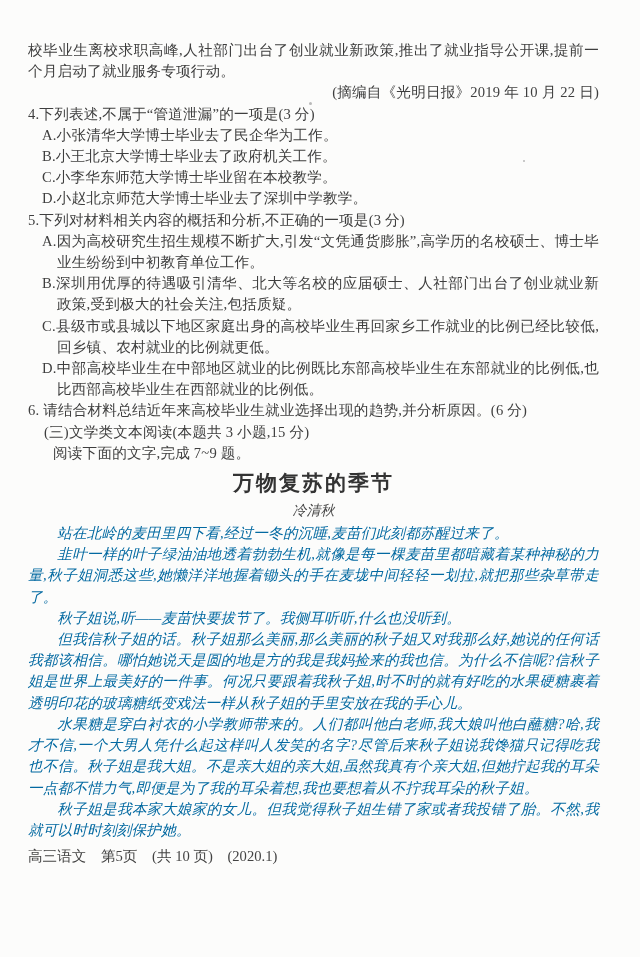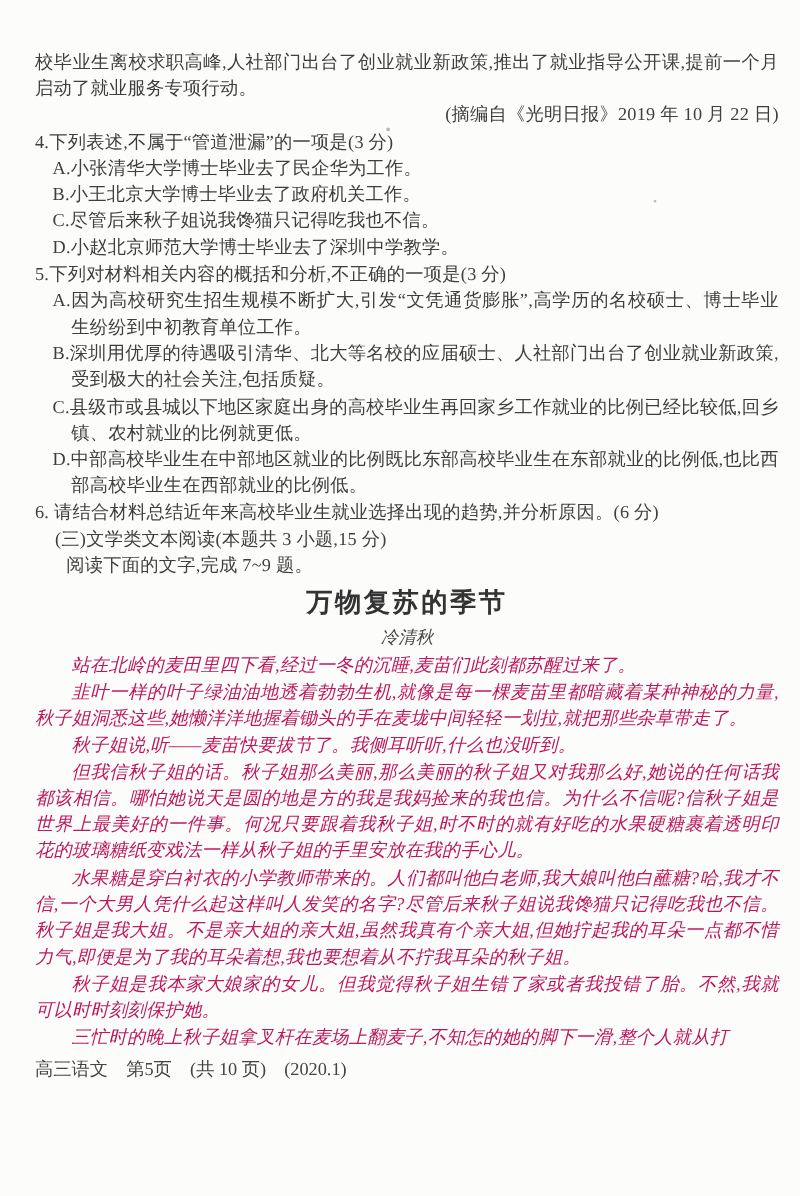--- a/index.html
+++ b/index.html
@@ -9,36 +9,36 @@
     width: 640px;
     height: 957px;
     margin: 0 auto;
     background: #fcfcfb;
     color: #3e3e3e;
     font-family: "Liberation Serif", "DejaVu Serif", serif;
     overflow: hidden;
     box-sizing: border-box;
   }
   .content {
-    padding: 40px 17px 0 28px;
+    padding: 40px 41px 0 28px;
   }
   .t {
     margin: 0;
     font-size: 14.6px;
     line-height: 21.2px;
     text-align: justify;
     letter-spacing: 0.2px;
   }
   .right { text-align: right; }
   .opt { margin-left: 14px; }
   .hang { padding-left: 15px; text-indent: -15px; }
   .sec  { margin-left: 16px; }
   .sec2 { margin-left: 25px; }
   .indent { text-indent: 2em; }
-  .kai { font-style: italic; color: #be185d; }
+  .kai { font-style: italic; color: #0369a1; }
   .title {
     margin: 3px 0 0 0;
     font-family: Liberation Sans, sans-serif;
     font-weight: bold;
     font-size: 21px;
     line-height: 32px;
     text-align: center;
     color: #333333;
     letter-spacing: 2px;
   }
@@ -74,21 +74,21 @@
 
   <div class="content">
 
     <p class="t">校毕业生离校求职高峰,人社部门出台了创业就业新政策,推出了就业指导公开课,提前一个月启动了就业服务专项行动。</p>
     <p class="t right">(摘编自《光明日报》2019 年 10 月 22 日)</p>
 
     <section>
       <p class="t">4.下列表述,不属于“管道泄漏”的一项是(3 分)</p>
       <p class="t opt">A.小张清华大学博士毕业去了民企华为工作。</p>
       <p class="t opt">B.小王北京大学博士毕业去了政府机关工作。</p>
-      <p class="t opt">C.尽管后来秋子姐说我馋猫只记得吃我也不信。</p>
+      <p class="t opt">C.小李华东师范大学博士毕业留在本校教学。</p>
       <p class="t opt">D.小赵北京师范大学博士毕业去了深圳中学教学。</p>
     </section>
 
     <section>
       <p class="t">5.下列对材料相关内容的概括和分析,不正确的一项是(3 分)</p>
       <p class="t opt hang">A.因为高校研究生招生规模不断扩大,引发“文凭通货膨胀”,高学历的名校硕士、博士毕业生纷纷到中初教育单位工作。</p>
       <p class="t opt hang">B.深圳用优厚的待遇吸引清华、北大等名校的应届硕士、人社部门出台了创业就业新政策,受到极大的社会关注,包括质疑。</p>
       <p class="t opt hang">C.县级市或县城以下地区家庭出身的高校毕业生再回家乡工作就业的比例已经比较低,回乡镇、农村就业的比例就更低。</p>
       <p class="t opt hang">D.中部高校毕业生在中部地区就业的比例既比东部高校毕业生在东部就业的比例低,也比西部高校毕业生在西部就业的比例低。</p>
     </section>
@@ -101,19 +101,18 @@
 
       <h1 class="title">万物复苏的季节</h1>
       <p class="author">冷清秋</p>
 
       <p class="t indent kai">站在北岭的麦田里四下看,经过一冬的沉睡,麦苗们此刻都苏醒过来了。</p>
       <p class="t indent kai">韭叶一样的叶子绿油油地透着勃勃生机,就像是每一棵麦苗里都暗藏着某种神秘的力量,秋子姐洞悉这些,她懒洋洋地握着锄头的手在麦垅中间轻轻一划拉,就把那些杂草带走了。</p>
       <p class="t indent kai">秋子姐说,听——麦苗快要拔节了。我侧耳听听,什么也没听到。</p>
       <p class="t indent kai">但我信秋子姐的话。秋子姐那么美丽,那么美丽的秋子姐又对我那么好,她说的任何话我都该相信。哪怕她说天是圆的地是方的我是我妈捡来的我也信。为什么不信呢?信秋子姐是世界上最美好的一件事。何况只要跟着我秋子姐,时不时的就有好吃的水果硬糖裹着透明印花的玻璃糖纸变戏法一样从秋子姐的手里安放在我的手心儿。</p>
       <p class="t indent kai">水果糖是穿白衬衣的小学教师带来的。人们都叫他白老师,我大娘叫他白蘸糖?哈,我才不信,一个大男人凭什么起这样叫人发笑的名字?尽管后来秋子姐说我馋猫只记得吃我也不信。秋子姐是我大姐。不是亲大姐的亲大姐,虽然我真有个亲大姐,但她拧起我的耳朵一点都不惜力气,即便是为了我的耳朵着想,我也要想着从不拧我耳朵的秋子姐。</p>
       <p class="t indent kai">秋子姐是我本家大娘家的女儿。但我觉得秋子姐生错了家或者我投错了胎。不然,我就可以时时刻刻保护她。</p>
-      <p class="t indent kai">三忙时的晚上秋子姐拿叉杆在麦场上翻麦子,不知怎的她的脚下一滑,整个人就从打</p>
     </section>
 
     <div class="footer">高三语文　第5页　(共 10 页)　(2020.1)</div>
 
   </div>
 </div>
 
 </body></html>

